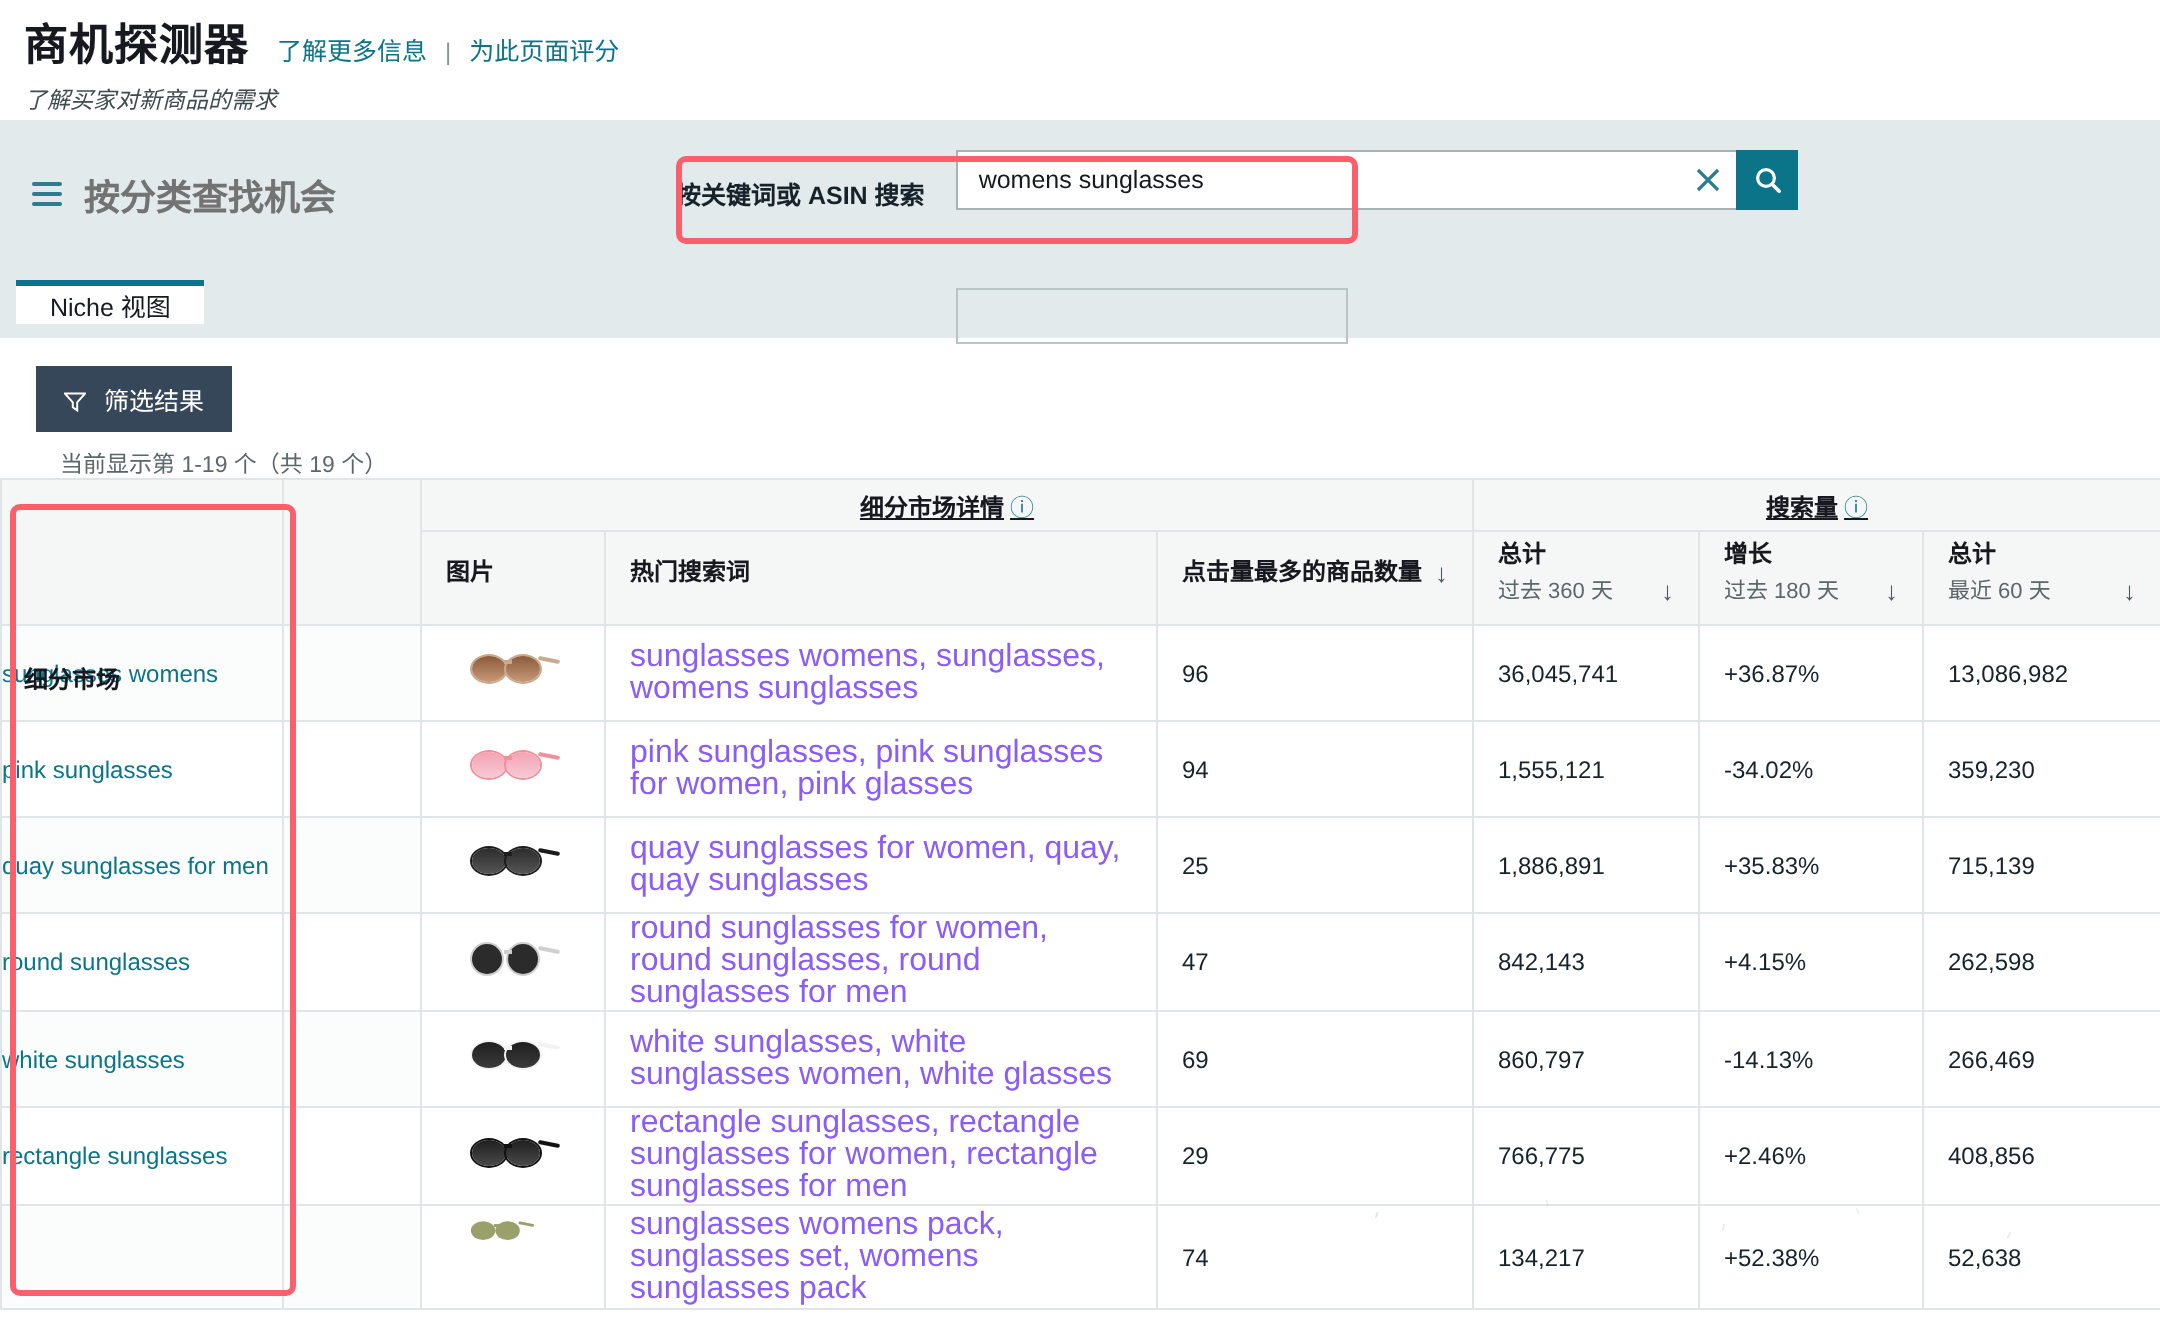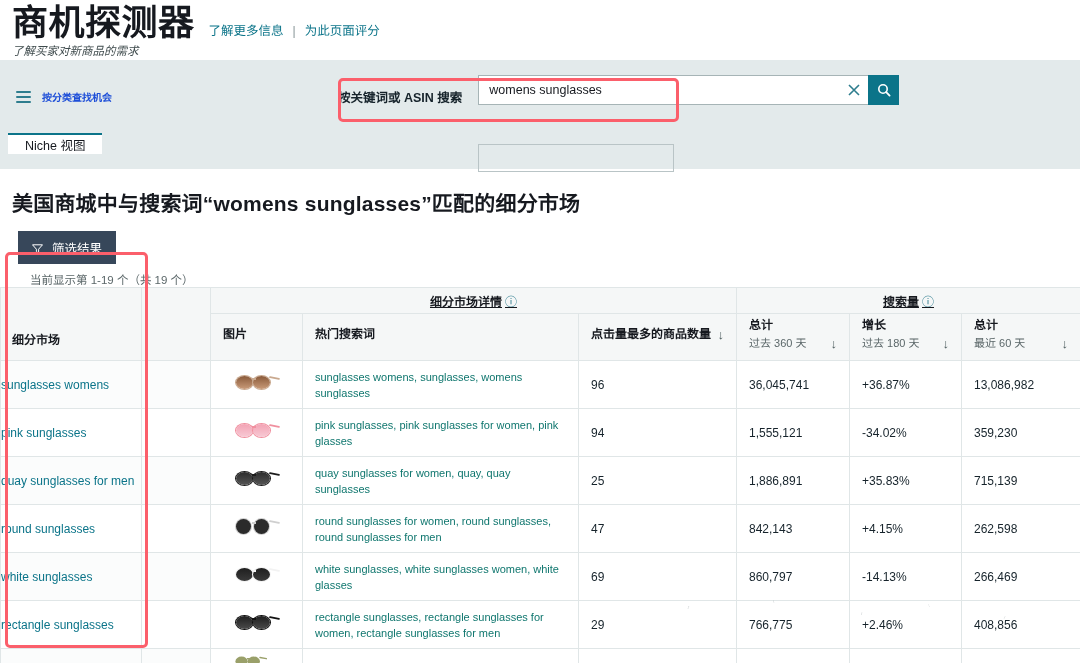--- a/index.html
+++ b/index.html
@@ -18,21 +18,21 @@
   .app-header {
     height: 60px;
     padding: 8px 0 0 12px;
     background: #ffffff;
     display: flex;
     align-items: flex-start;
   }
   .brand-block { display: flex; flex-direction: column; }
   .brand-row { display: flex; align-items: baseline; gap: 14px; }
   .app-title {
-    font-size: 36px;
+    font-size: 22px;
     font-weight: 700;
     letter-spacing: .5px;
     color: #16191f;
     line-height: 30px;
   }
   .header-links { display: flex; align-items: baseline; gap: 9px; font-size: 12.5px; }
   .header-link { color: #0b7489; text-decoration: none; cursor: pointer; }
   .header-sep { color: #879596; font-size: 12px; }
   .app-subtitle {
     font-size: 11.5px;
@@ -52,21 +52,21 @@
   .cat-btn {
     display: flex;
     align-items: center;
     gap: 11px;
     margin-left: 16px;
     cursor: pointer;
     user-select: none;
   }
   .hamburger { display: flex; flex-direction: column; gap: 3px; width: 15px; }
   .hamburger span { display: block; height: 2px; background: #2e7d8e; border-radius: 1px; }
-  .cat-label { font-size: 10px; color: #1d4ed8; font-weight: 600; text-align: center; }
+  .cat-label { font-size: 18px; color: #737373; font-weight: 600; text-align: center; }
 
   .search-zone {
     position: absolute;
     left: 338px; top: 0; bottom: 0;
     display: flex;
     align-items: center;
   }
   .search-label {
     font-size: 12.5px;
     font-weight: 700;
@@ -124,21 +124,21 @@
     border: 1px solid #b9c4c6;
     background: transparent;
     pointer-events: none;
   }
 
   
   .tabbar {
     height: 36px;
     background: #e3eaeb;
     display: flex;
-    align-items: flex-start;
+    align-items: center;
     padding-left: 8px;
   }
   .tab {
     padding: 0 17px;
     display: flex;
     align-items: center;
     font-size: 12.5px;
     color: #3c4a4d;
     cursor: pointer;
     background: transparent;
@@ -227,21 +227,21 @@
   td.blank-cell { background: #ffffff; }
   tr.datarow:nth-child(odd) td.blank-cell { background:#fbfcfc; }
   .niche-link {
     color: #0b7489;
     text-decoration: none;
     font-size: 12px;
     cursor: pointer;
   }
   td.img-cell { text-align: center; padding: 4px 0 !important; background:#fff; }
   td.kw-cell { padding: 0 12px !important; background:#fff; }
-  .kw-link { color: #0f766e; text-decoration: none; font-size: 11px; line-height: 16px; display: block; cursor: pointer; }
+  .kw-link { color: #8b5cf6; text-decoration: none; font-size: 16px; line-height: 16px; display: block; cursor: pointer; }
   td.num-cell {
     padding: 0 12px !important;
     font-size: 12px;
     color: #16232b;
     background: #fff;
     font-weight: 500;
   }
 
   
   .glasses { display:inline-block; position: relative; width: 46px; height: 24px; }
@@ -333,21 +333,20 @@
         </div>
       </div>
     </div>
     <div class="kw-box"></div>
   </div>
 
   <div class="tabbar">
     <div class="tab active">Niche 视图</div>
   </div>
 
-  <div class="page-title">美国商城中与搜索词“womens sunglasses”匹配的细分市场</div>
 
   <div class="filter-row">
     <button class="filter-btn">
       <span class="funnel">
         <svg width="11" height="10" viewBox="0 0 11 10" aria-hidden="true">
           <path d="M0.5 0.8 H10.5 L6.6 5.2 V9.2 L4.4 7.6 V5.2 Z" fill="none" stroke="#ffffff" stroke-width="1"></path>
         </svg>
       </span>
       <span>筛选结果</span>
     </button>

